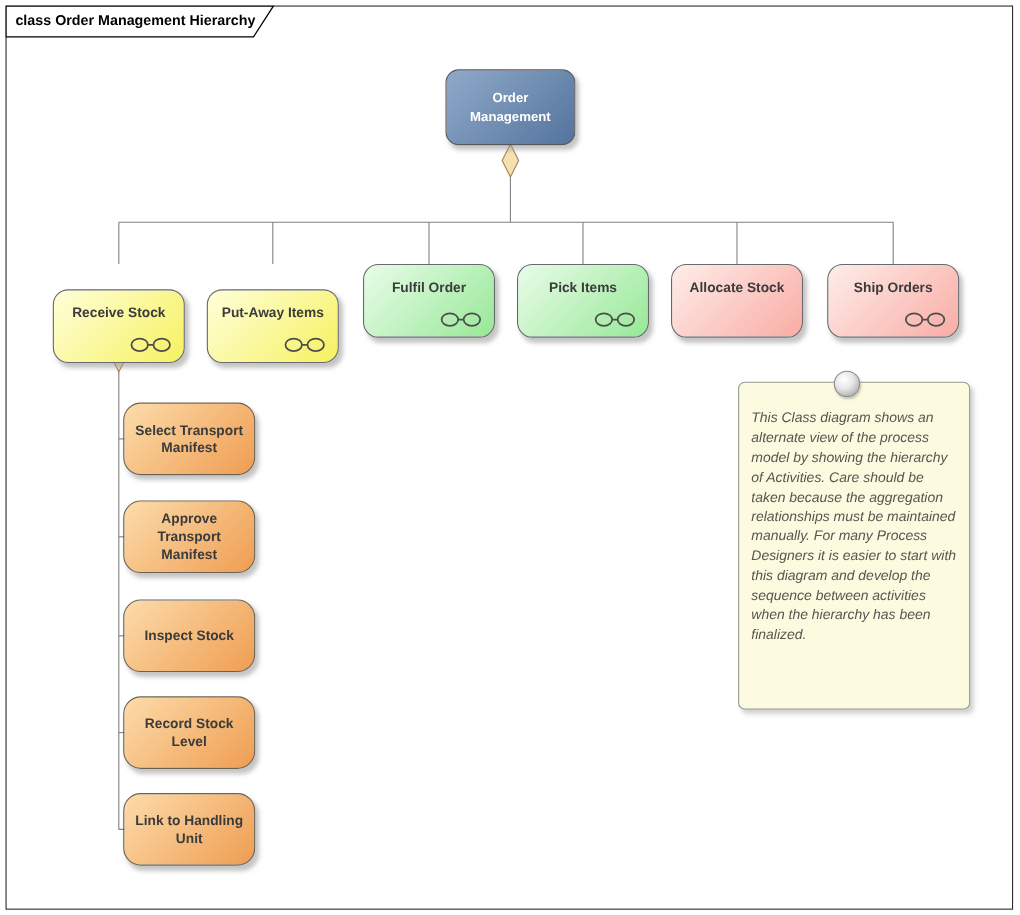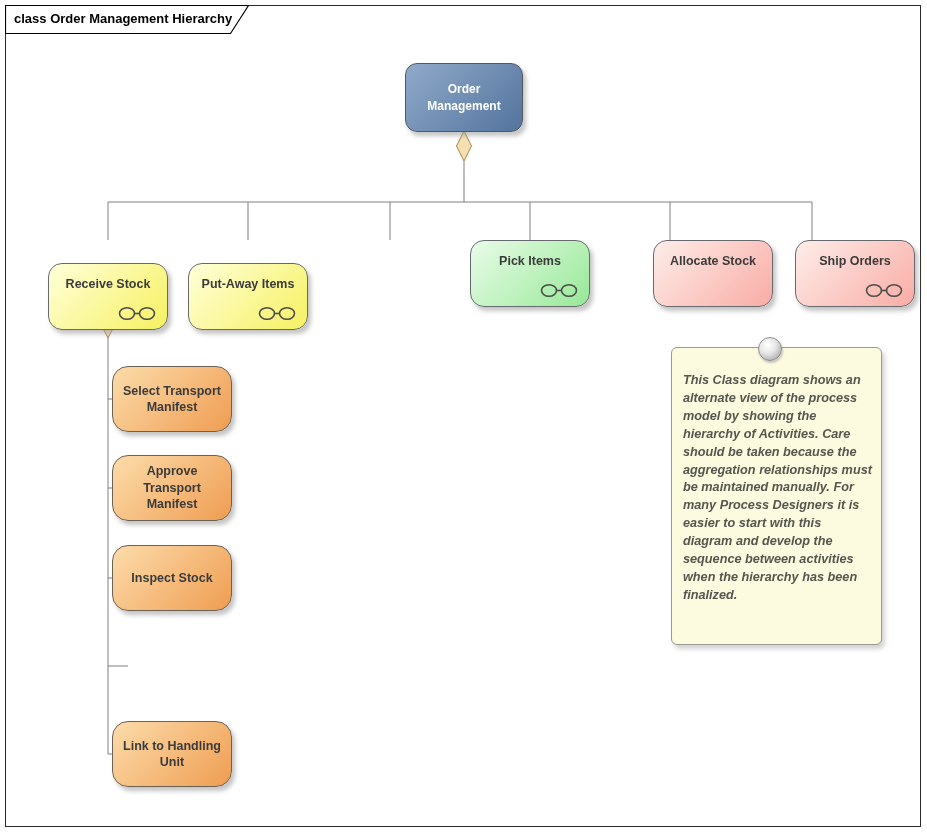--- a/index.html
+++ b/index.html
@@ -25,33 +25,33 @@
 
   .root-node { left:405px; top:63px; width:118px; height:69px; border-radius:12px;
                background:linear-gradient(135deg,#8fa9c9 0%,#54749e 100%);
                border-color:#55585c; color:#ffffff; font-size:12px; line-height:1.4;
                display:flex; align-items:center; justify-content:flex-start; padding:0 20px; }
 
   .lvl1 { top:240px; width:120px; height:67px; font-size:12.5px; }
   .lvl1 .lbl { display:block; margin-top:13px; padding:0 6px; }
   .fill-yellow { background:linear-gradient(135deg,#ffffd9 0%,#f6f161 100%);margin-top:23px; }
   .fill-green  { background:linear-gradient(135deg,#e9fce9 0%,#97e897 100%); }
-  .fill-pink   { background:linear-gradient(135deg,#feede9 0%,#f9aca5 100%);margin-left:43px; }
+  .fill-pink   { background:linear-gradient(135deg,#feede9 0%,#f9aca5 100%); }
 
   .composite-icon { position:absolute; right:11px; bottom:8px; }
 
   .lvl2 { left:112px; width:120px; height:66px; border-radius:16px;
           background:linear-gradient(135deg,#fcdcaa 0%,#ef9d52 100%);
           border-color:#6b6154; font-size:12.5px; line-height:1.32;
           display:flex; align-items:center; justify-content:center; padding:0 8px; }
 
   
   .note { position:absolute; left:671px; top:347px; width:211px; height:298px;
           background:#fcfadf; border:1px solid #999a90; border-radius:6px;
-          box-shadow:3px 4px 4px rgba(170,170,170,0.5);font-weight:bold; }
+          box-shadow:3px 4px 4px rgba(170,170,170,0.5); }
   .note-text { position:absolute; left:11px; right:9px; top:24px;
                font-size:12.7px; font-style:italic; color:#55564f; line-height:17.9px; }
   .note-pin { position:absolute; left:86px; top:-11px; width:24px; height:24px; border-radius:50%;
               background:radial-gradient(circle at 38% 32%, #ffffff 0%, #e8e8e8 40%, #b9b9b9 75%, #a8a8a8 100%);
               border:1px solid #8d8d8d; box-shadow:1px 2px 2px rgba(150,150,150,0.5); }
 </style>
 </head>
 <body>
 
 <div id="canvas">
@@ -108,20 +108,30 @@
     <span class="lbl">Put-Away Items</span>
     <svg class="composite-icon" width="38" height="15">
       <g stroke="#4d4d4d" stroke-width="1.6" fill="none">
         <ellipse cx="9" cy="7.5" rx="7.5" ry="5.7"></ellipse>
           <ellipse cx="29" cy="7.5" rx="7.5" ry="5.7"></ellipse>
           <line x1="16.5" y1="7.5" x2="21.5" y2="7.5"></line>
       </g>
     </svg>
   </div>
 
+  <div class="node lvl1 fill-green" style="left:330px">
+    <span class="lbl">Fulfil Order</span>
+    <svg class="composite-icon" width="38" height="15">
+      <g stroke="#4d4d4d" stroke-width="1.6" fill="none">
+        <ellipse cx="9" cy="7.5" rx="7.5" ry="5.7"></ellipse>
+          <ellipse cx="29" cy="7.5" rx="7.5" ry="5.7"></ellipse>
+          <line x1="16.5" y1="7.5" x2="21.5" y2="7.5"></line>
+      </g>
+    </svg>
+  </div>
 
   <div class="node lvl1 fill-green" style="left:470px">
     <span class="lbl">Pick Items</span>
     <svg class="composite-icon" width="38" height="15">
       <g stroke="#4d4d4d" stroke-width="1.6" fill="none">
         <ellipse cx="9" cy="7.5" rx="7.5" ry="5.7"></ellipse>
           <ellipse cx="29" cy="7.5" rx="7.5" ry="5.7"></ellipse>
           <line x1="16.5" y1="7.5" x2="21.5" y2="7.5"></line>
       </g>
     </svg>
@@ -144,20 +154,23 @@
 
   <div class="node lvl2" style="top:366px">
     <span>Select Transport Manifest</span>
   </div>
   <div class="node lvl2" style="top:455px">
     <span>Approve Transport Manifest</span>
   </div>
   <div class="node lvl2" style="top:545px">
     <span>Inspect Stock</span>
   </div>
+  <div class="node lvl2" style="top:633px">
+    <span>Record Stock Level</span>
+  </div>
   <div class="node lvl2" style="top:721px">
     <span>Link to Handling Unit</span>
   </div>
 
   <div class="note">
     <div class="note-pin"></div>
     <div class="note-text">This Class diagram shows an alternate view of the process model by showing the hierarchy of Activities. Care should be taken because the aggregation relationships must be maintained manually. For many Process Designers it is easier to start with this diagram and develop the sequence between activities when the hierarchy has been finalized.</div>
   </div>
 
 </div>

